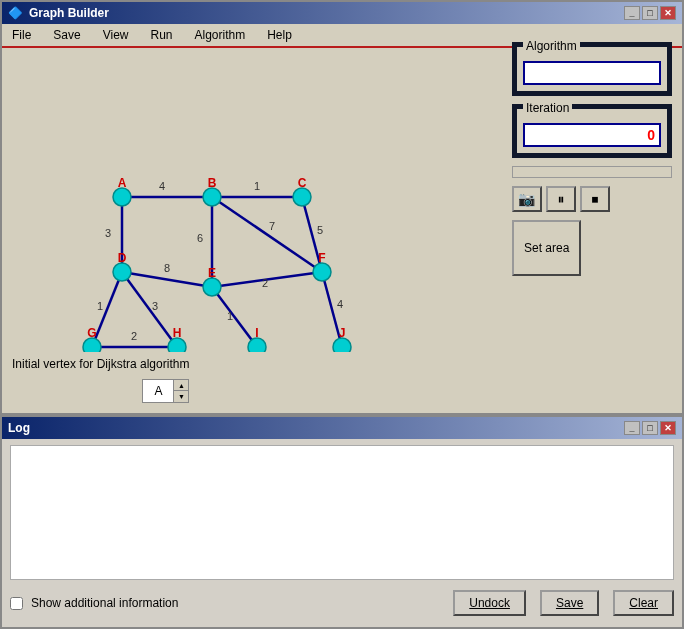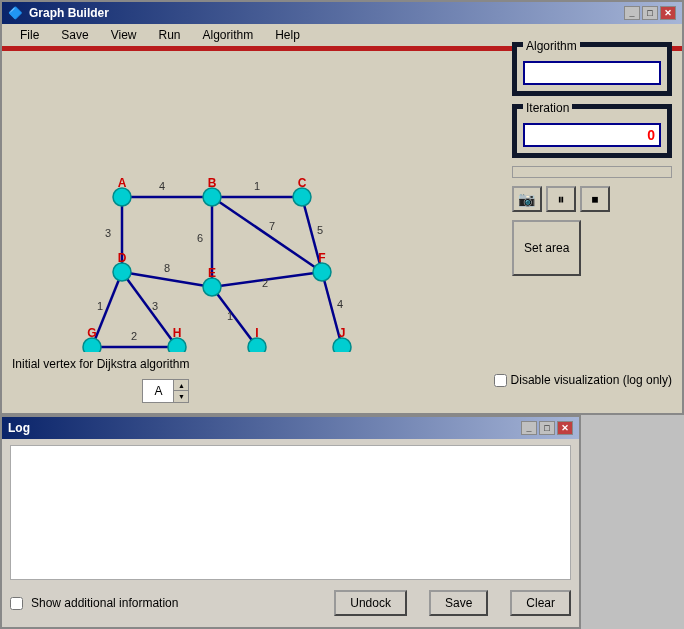--- a/index.html
+++ b/index.html
@@ -52,23 +52,23 @@
       display: flex;
       align-items: center;
       justify-content: center;
       cursor: pointer;
       color: black;
       font-weight: bold;
     }
 
     .menu-bar {
       background: #d4cfbe;
-      border-bottom: 5px solid #b91c1c;
-      display: flex;
-      padding: 2px 12px;
+      border-bottom: 2px solid #b91c1c;
+      display: flex;
+      padding: 2px 4px;
       gap: 10px;
     }
 
     .menu-item {
       padding: 2px 6px;
       font-size: 12px;
       cursor: pointer;
     }
 
     
@@ -210,21 +210,21 @@
     }
 
     .disable-viz {
       display: flex;
       align-items: center;
       gap: 4px;
     }
 
     
     .log-window {
-      width: 581px;
+      width: 684px;
       height: 214px;
       background: #d4cffbe;
       border: 2px solid #888;
       position: absolute;
       top: 415px;
       background: #d4d0c8;
     }
 
     .log-title-bar {
       background: linear-gradient(to right, #0a246a, #a6b5d7);
@@ -254,21 +254,22 @@
 
     .log-bottom-left {
       display: flex;
       align-items: center;
       gap: 8px;
       flex: 1;
     }
 
     .log-bottom-right {
       display: flex;
-      gap: 22px;
+      gap: 14px;
+      text-decoration: underline;
     }
 
     .log-btn {
       padding: 4px 14px;
       background: #d4d0c8;
       border: 2px outset #999;
       cursor: pointer;
       font-size: 12px;
     }
 
@@ -427,24 +428,20 @@
     <div class="dijkstra-control">
       <span>Initial vertex for Dijkstra algorithm</span>
       <div class="vertex-input-container">
         <input class="vertex-input" type="text" value="A" style="">
         <div class="spinner-btns">
           <button class="spin-btn">▲</button>
           <button class="spin-btn" style="border-bottom:none;">▼</button>
         </div>
       </div>
     </div>
-    <div class="disable-viz">
-      <input type="checkbox" style="">
-      <span>Disable visualization (log only)</span>
-    </div>
   </div>
 </div>
 
 <div class="log-window">
   <div class="log-title-bar">
     <span>Log</span>
     <div class="title-bar-controls">
       <div class="tb-btn">_</div>
       <div class="tb-btn">□</div>
       <div class="tb-btn" style="background:#c04040;color:white;">✕</div>

